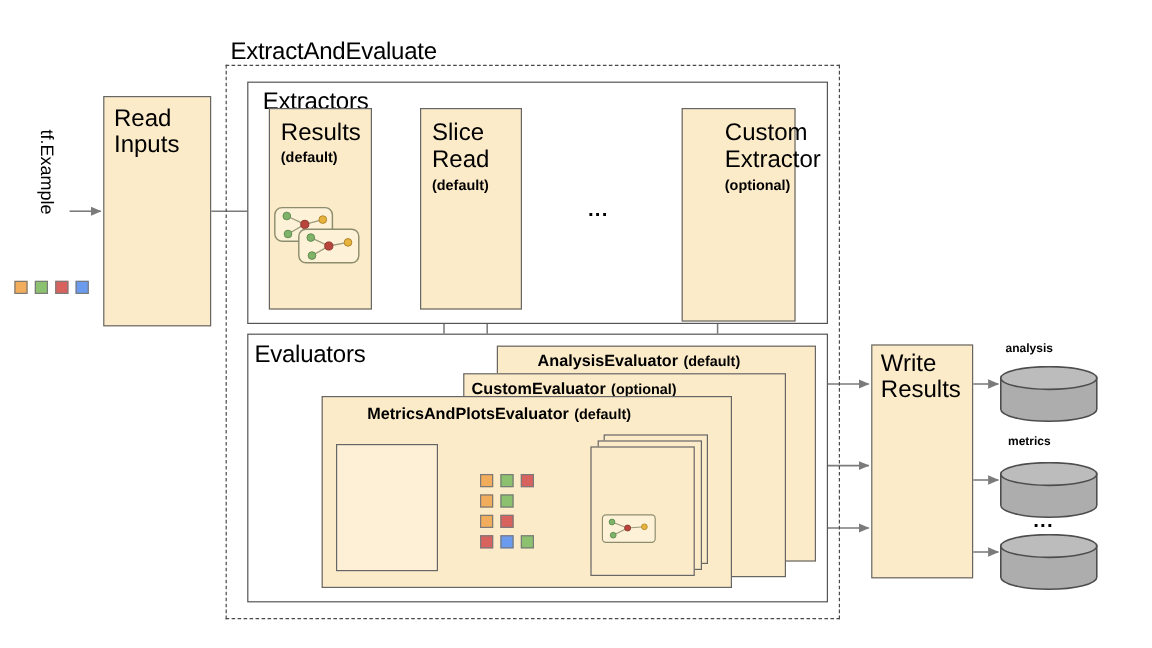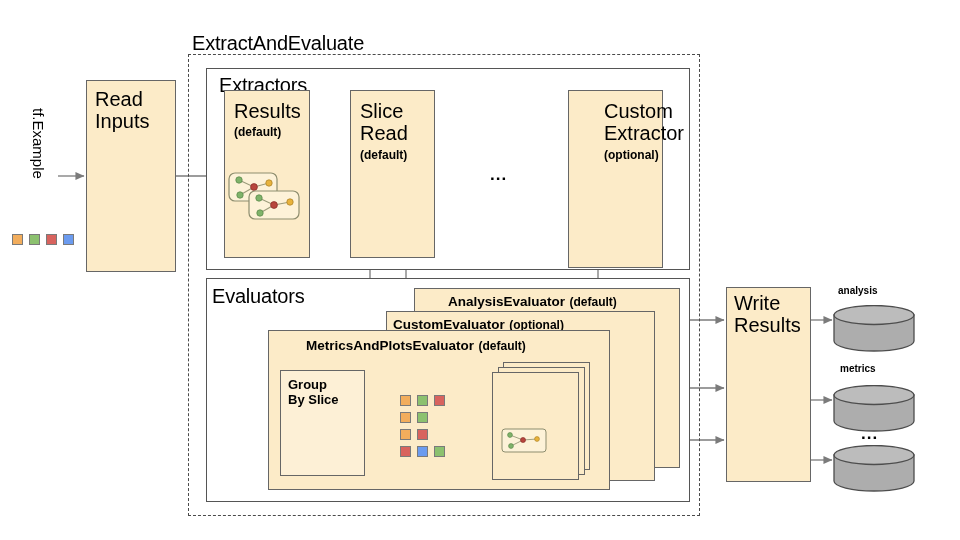--- a/index.html
+++ b/index.html
@@ -178,24 +178,20 @@
     <span class="small">(optional)</span>
   </div>
 
   <div class="box" style="left:268px;top:330px;width:342px;height:160px;"></div>
   <div class="lbl" style="left:278px;top:336px;white-space:nowrap;margin-left:28px;">
     <span class="b2">MetricsAndPlotsEvaluator</span>
     <span class="small">(default)</span>
   </div>
 
   <div class="box" style="left:280px;top:370px;width:85px;height:106px;background:#fdf0d6;"></div>
-  <div class="lbl n1" style="left:288px;top:378px;width:80px;">
-    <span>Group</span><br>
-    <span>By Slice</span>
-  </div>
 
   <div style="position:absolute;left:400px;top:395px;">
     <div class="sq c-orange" style="left:0px;top:0px;"></div>
     <div class="sq c-green" style="left:17px;top:0px;"></div>
     <div class="sq c-red" style="left:34px;top:0px;"></div>
 
     <div class="sq c-orange" style="left:0px;top:17px;"></div>
     <div class="sq c-green" style="left:17px;top:17px;"></div>
 
     <div class="sq c-orange" style="left:0px;top:34px;"></div>

